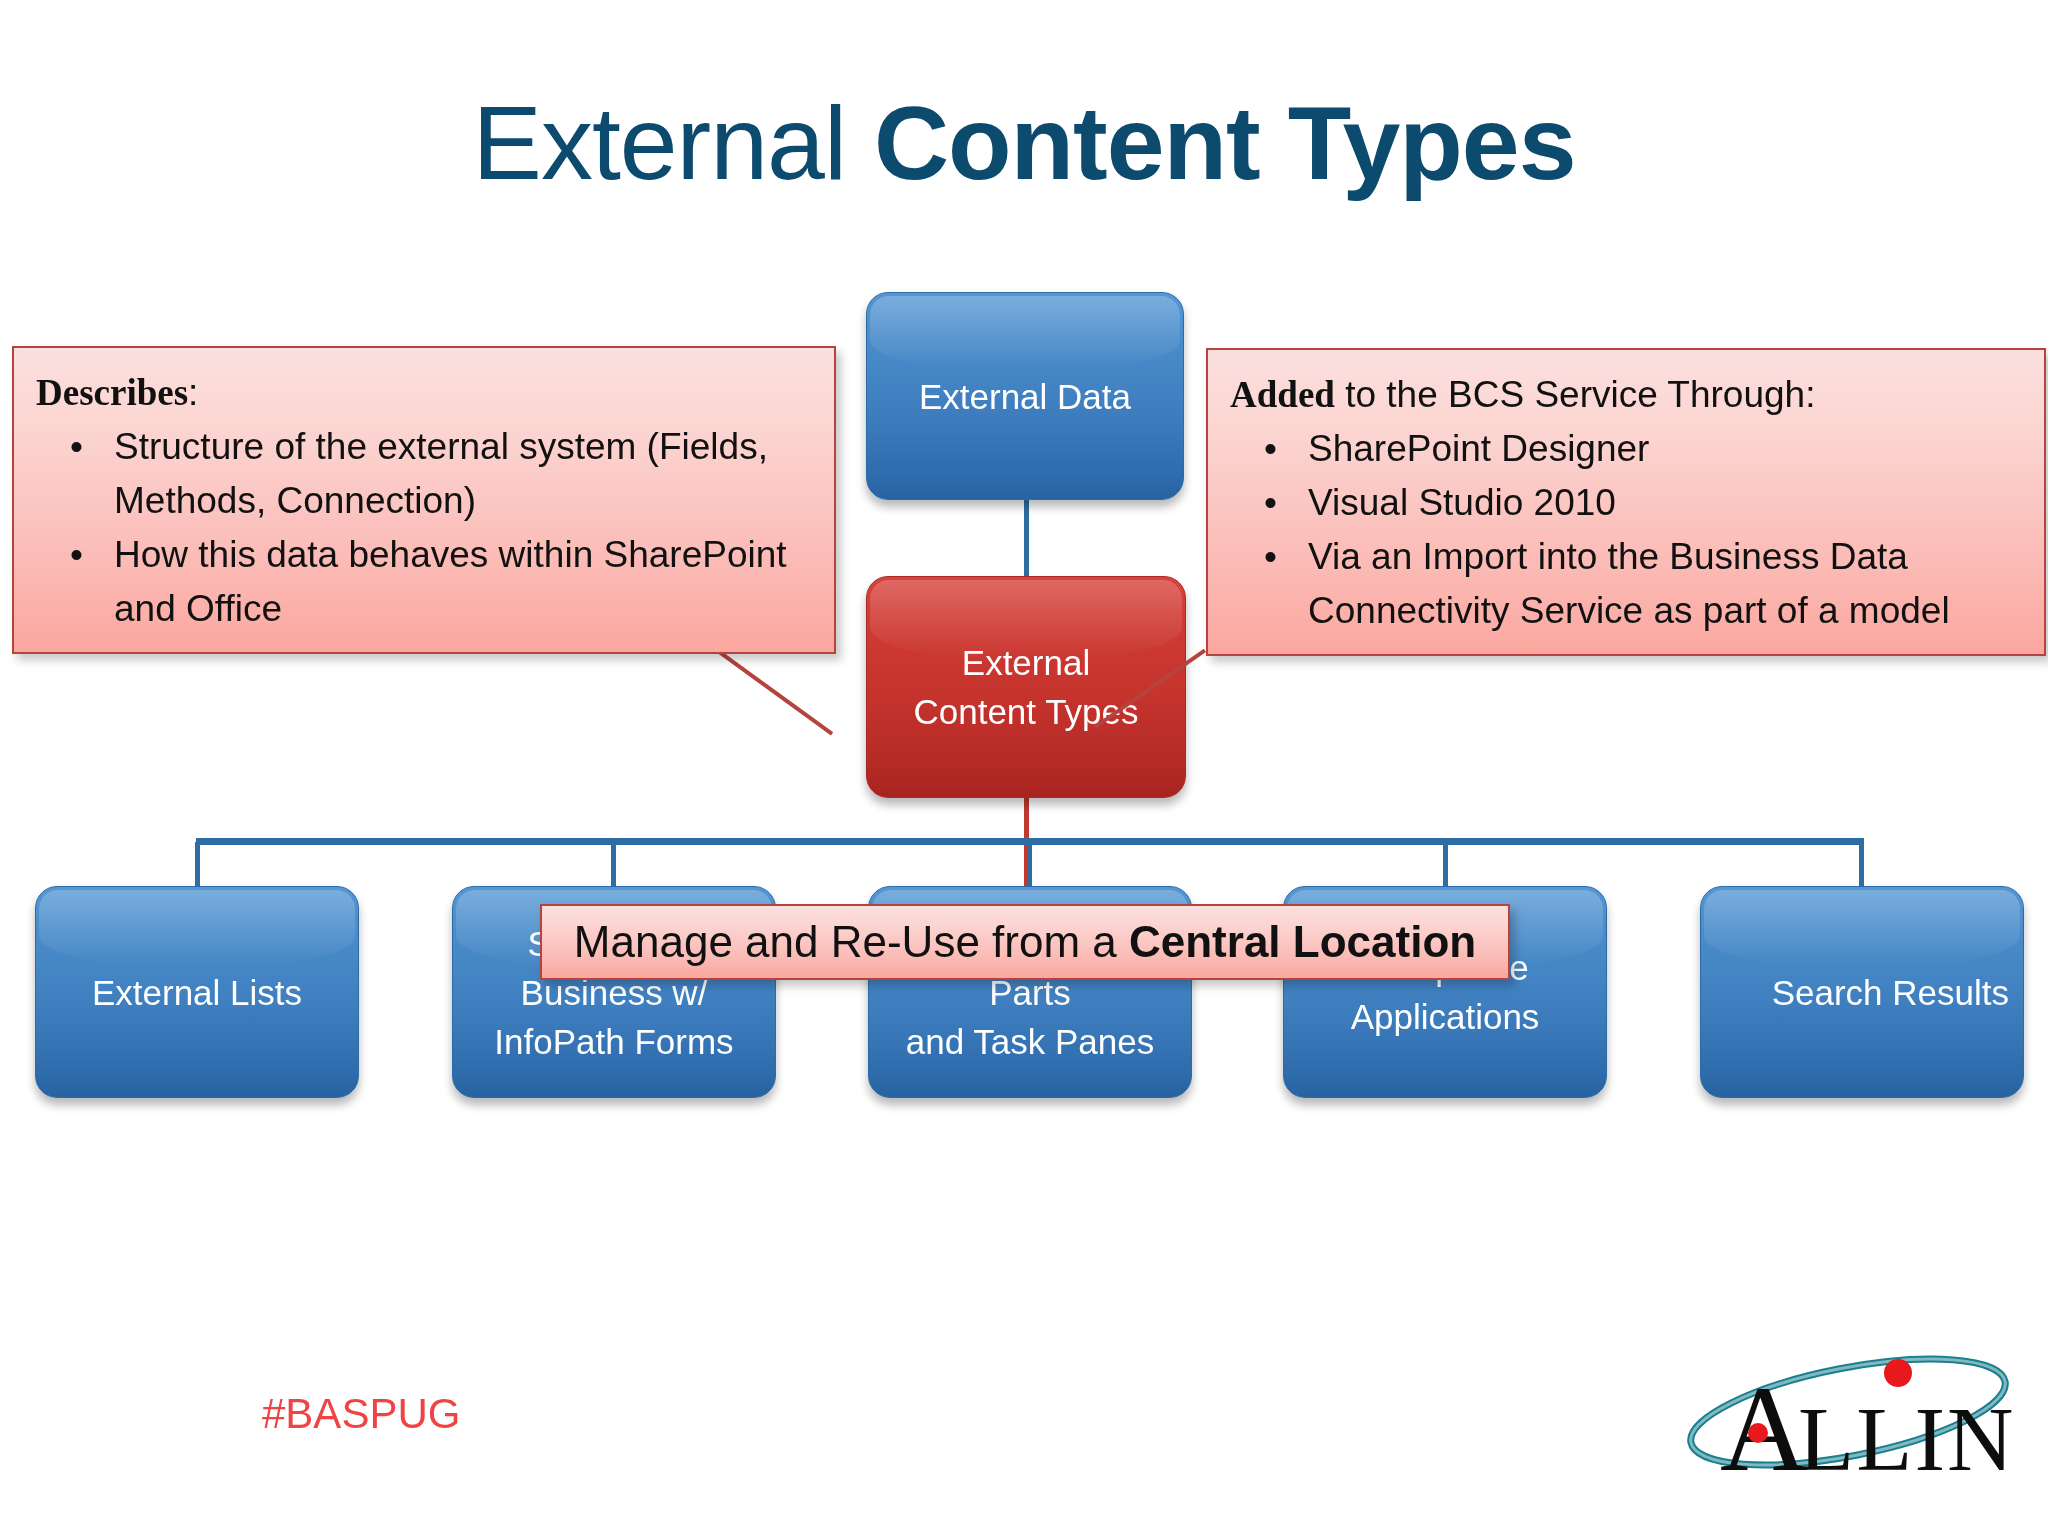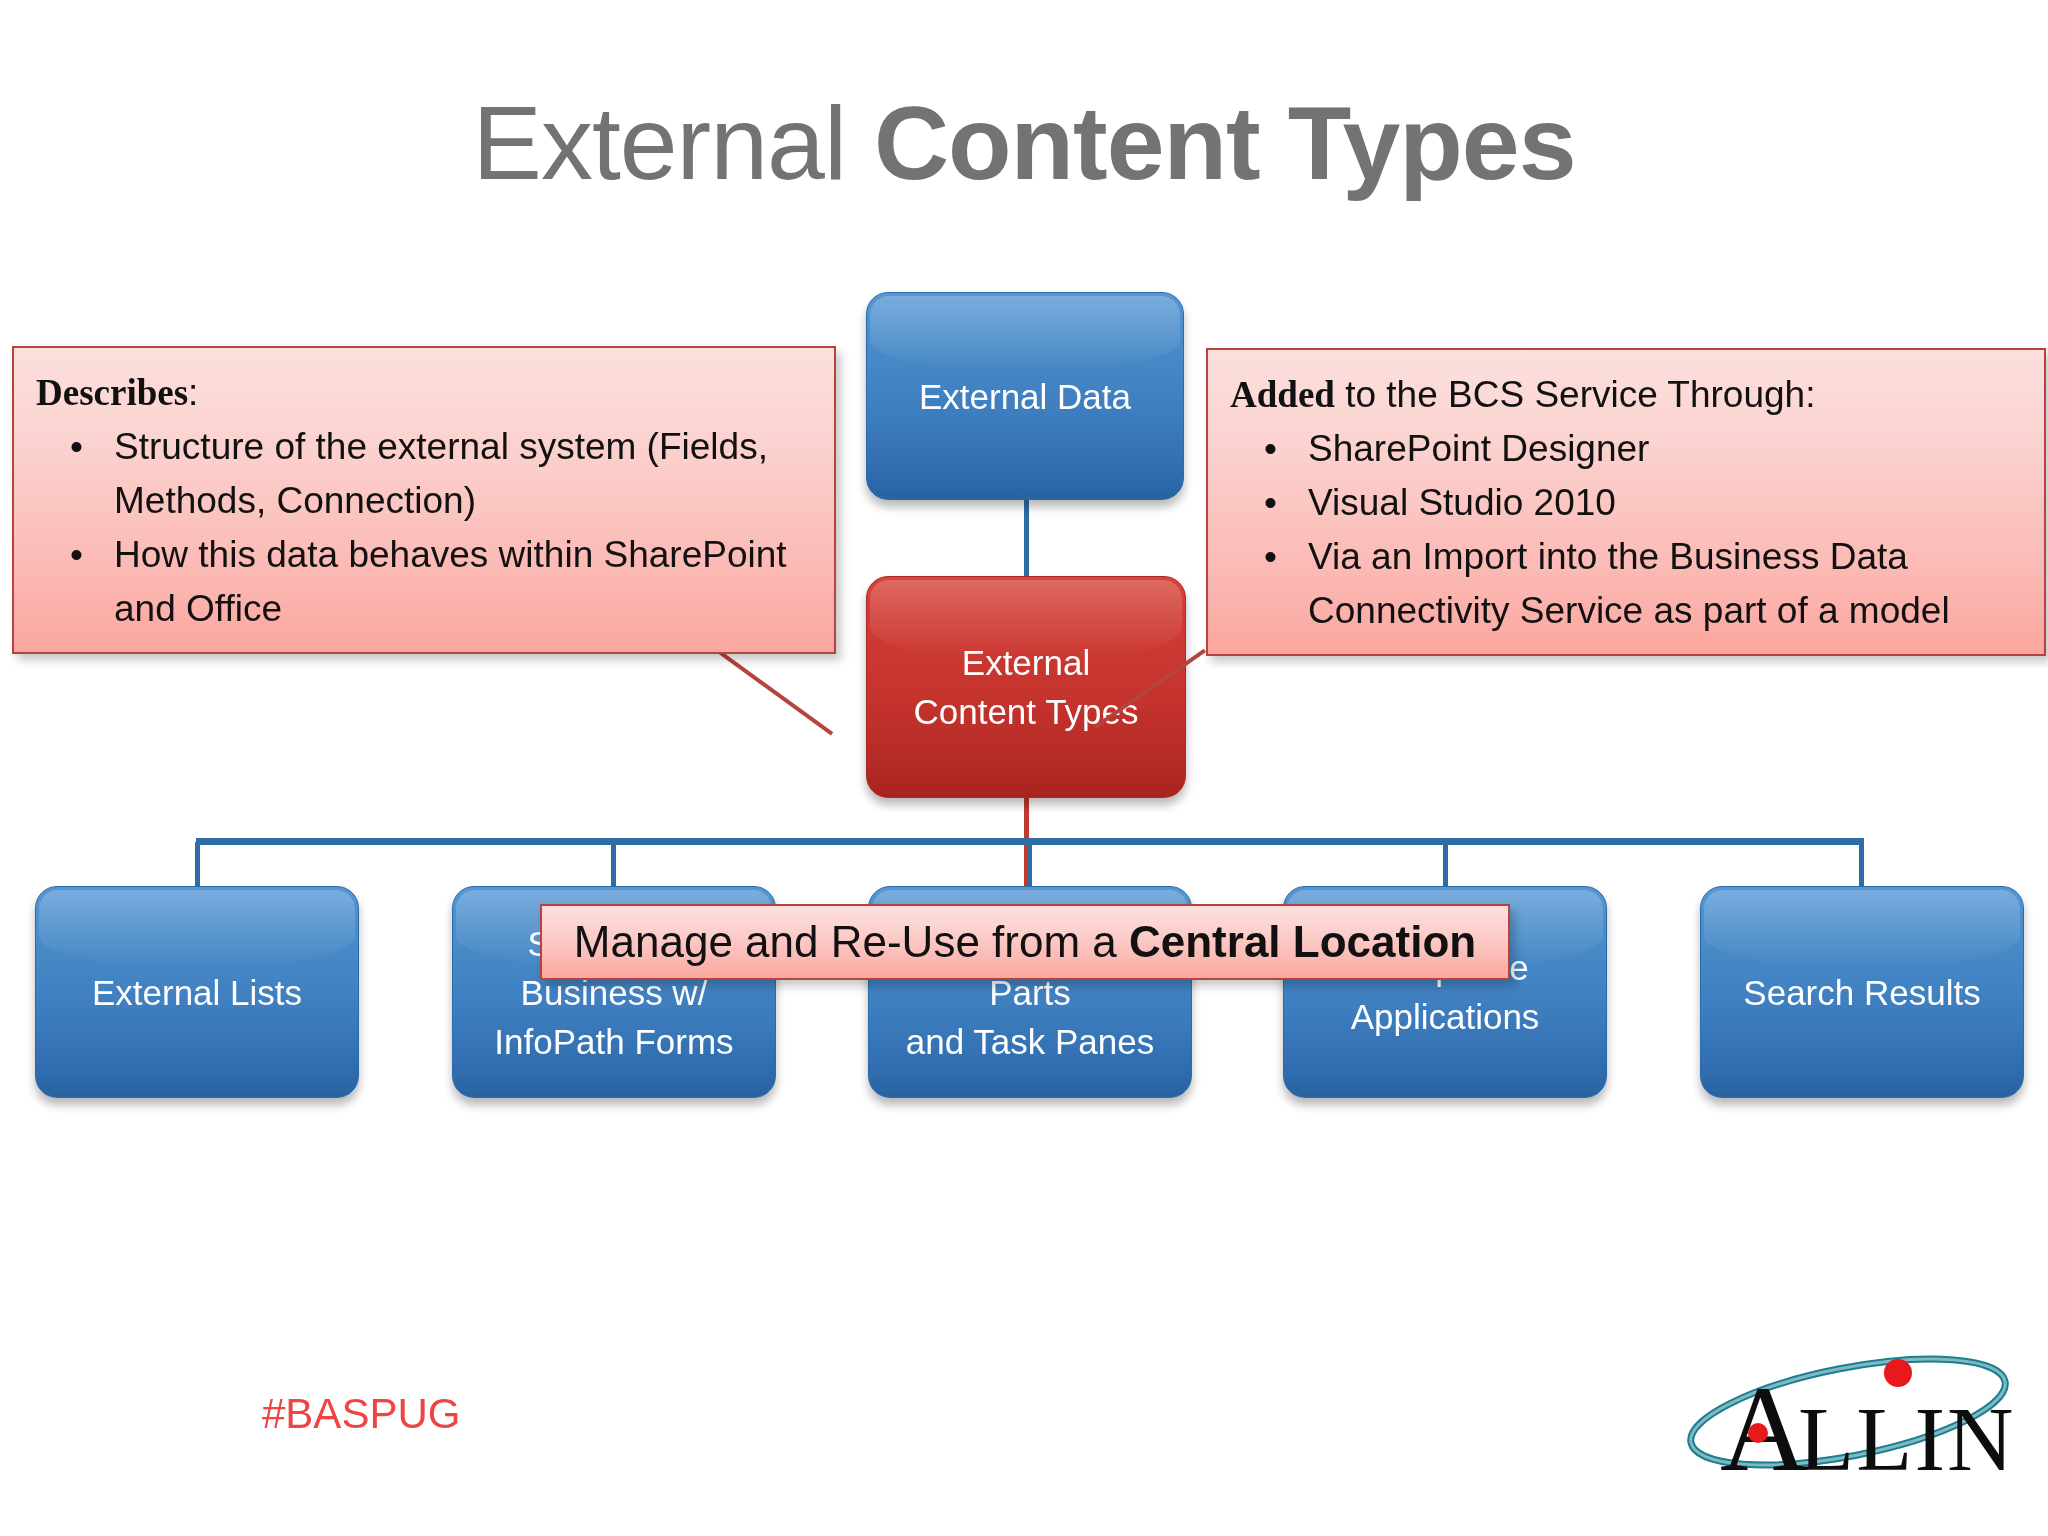--- a/index.html
+++ b/index.html
@@ -10,21 +10,21 @@
     overflow:hidden;
     position:relative;
   }
   .slide{position:absolute;left:0;top:0;width:2048px;height:1536px;background:#fff;}
 
   
   .title{
     position:absolute;left:0;top:88px;width:2048px;
     text-align:center;
     font-size:104px;line-height:110px;
-    color:#737373;
+    color:#0c4a6e;
     letter-spacing:-1px;
     white-space:nowrap;
   }
   .title .light{font-weight:400;}
   .title .bold{font-weight:700;}
 
   
   .node{
     position:absolute;
     border-radius:22px;
@@ -60,21 +60,21 @@
 
   
   #node-external-data{left:866px;top:292px;width:318px;height:208px;}
   #node-ect{left:866px;top:576px;width:320px;height:222px;}
 
   .leaf{top:886px;width:324px;height:212px;}
   #leaf-0{left:35px;}
   #leaf-1{left:452px;}
   #leaf-2{left:868px;}
   #leaf-3{left:1283px;}
-  #leaf-4{left:1700px;}
+  #leaf-4{left:1700px;justify-content:flex-end;}
 
   
   .conn{position:absolute;background:#2e6ca4;}
   .conn-red{position:absolute;background:#c0392f;}
 
   #wire-vert-data-ect{left:1024px;top:500px;width:5px;height:78px;}
   #wire-trunk{left:196px;top:838px;width:1668px;height:7px;}
   .drop{top:842px;width:5px;height:46px;}
   #drop-0{left:195px;}
   #drop-1{left:611px;}

